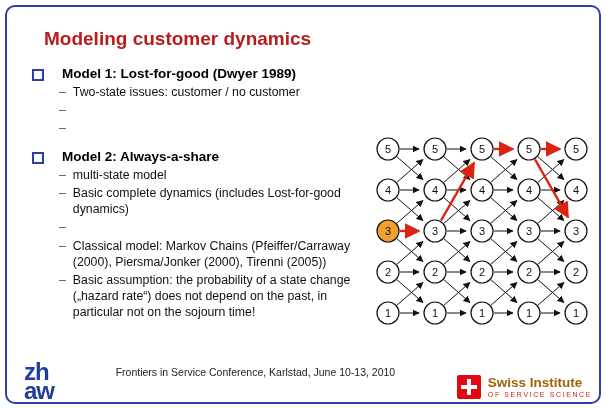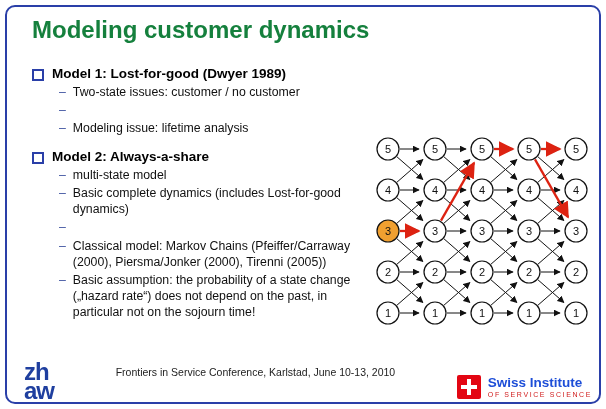--- a/index.html
+++ b/index.html
@@ -1,37 +1,37 @@
 <!DOCTYPE html>
 <html><head>
 <meta charset="utf-8">
 <style>
   html,body{margin:0;padding:0;background:#ffffff;}
   #stage{position:relative;width:606px;height:409px;background:#fff;
          font-family:"Liberation Sans",sans-serif;overflow:hidden;}
   .slide-border{position:absolute;left:5px;top:5px;right:5px;bottom:5px;
                 border:2px solid #2a3fa8;border-radius:10px;}
-  .slide-title{position:absolute;left:32px;top:16px;margin:0;
-               font-size:24px;font-weight:bold;color:#15803d;}
+  .slide-title{position:absolute;left:32px;top:16px;margin:12px;
+               font-size:19px;font-weight:bold;color:#b91c1c;}
   .text-col{position:absolute;left:32px;top:56px;width:348px;}
-  .h-row{display:flex;align-items:center;gap:8px;margin:10px 0 2px 0;}
+  .h-row{display:flex;align-items:center;gap:18px;margin:10px 0 2px 0;}
   .sq{flex:0 0 auto;width:8px;height:8px;border:2px solid #2a3fa8;margin-top:3px;}
   .heading{font-size:13.5px;font-weight:bold;color:#000;}
   ul.sub{list-style:none;margin:3px 0 12px 27px;padding:0;}
   ul.sub li{display:flex;gap:7px;font-size:12.3px;line-height:1.32;
             color:#111;margin:2px 0;}
   .dash{color:#3a4f9e;flex:0 0 auto;}
   #diagram{position:absolute;right:4px;top:134px;}
   .footer{position:absolute;left:24px;right:14px;bottom:8px;
           display:flex;align-items:flex-end;justify-content:space-between;}
   .zhaw{color:#1f3f9f;font-weight:bold;font-size:24px;line-height:0.82;
         letter-spacing:-1px;}
   .conf{font-size:10.5px;color:#222;margin-bottom:23px;}
   .swiss{display:flex;align-items:center;gap:7px;margin-bottom:2px;}
-  .inst-name{font-size:13.5px;font-weight:bold;color:#1d4ed8;line-height:1.05;}
+  .inst-name{font-size:13.5px;font-weight:bold;color:#a16207;line-height:1.05;}
   .inst-sub{font-size:7px;letter-spacing:1.6px;color:#d01a1a;}
 </style>
 </head>
 <body>
 
 <div id="stage">
   <div class="slide-border"></div>
 
   <h1 class="slide-title">Modeling customer dynamics</h1>
 
@@ -44,21 +44,20 @@
     <ul class="sub">
       <li>
           <span class="dash">–</span>
           <span>Two-state issues: customer / no customer</span>
         </li>
       <li>
           <span class="dash">–</span>
         </li>
       <li>
           <span class="dash">–</span>
-          <span>Modeling issue: lifetime analysis</span>
         </li>
     </ul>
 
     <div class="h-row">
       <span class="sq"></span>
       <span class="heading">Model 2: Always-a-share</span>
     </div>
     <ul class="sub">
       <li>
           <span class="dash">–</span>

